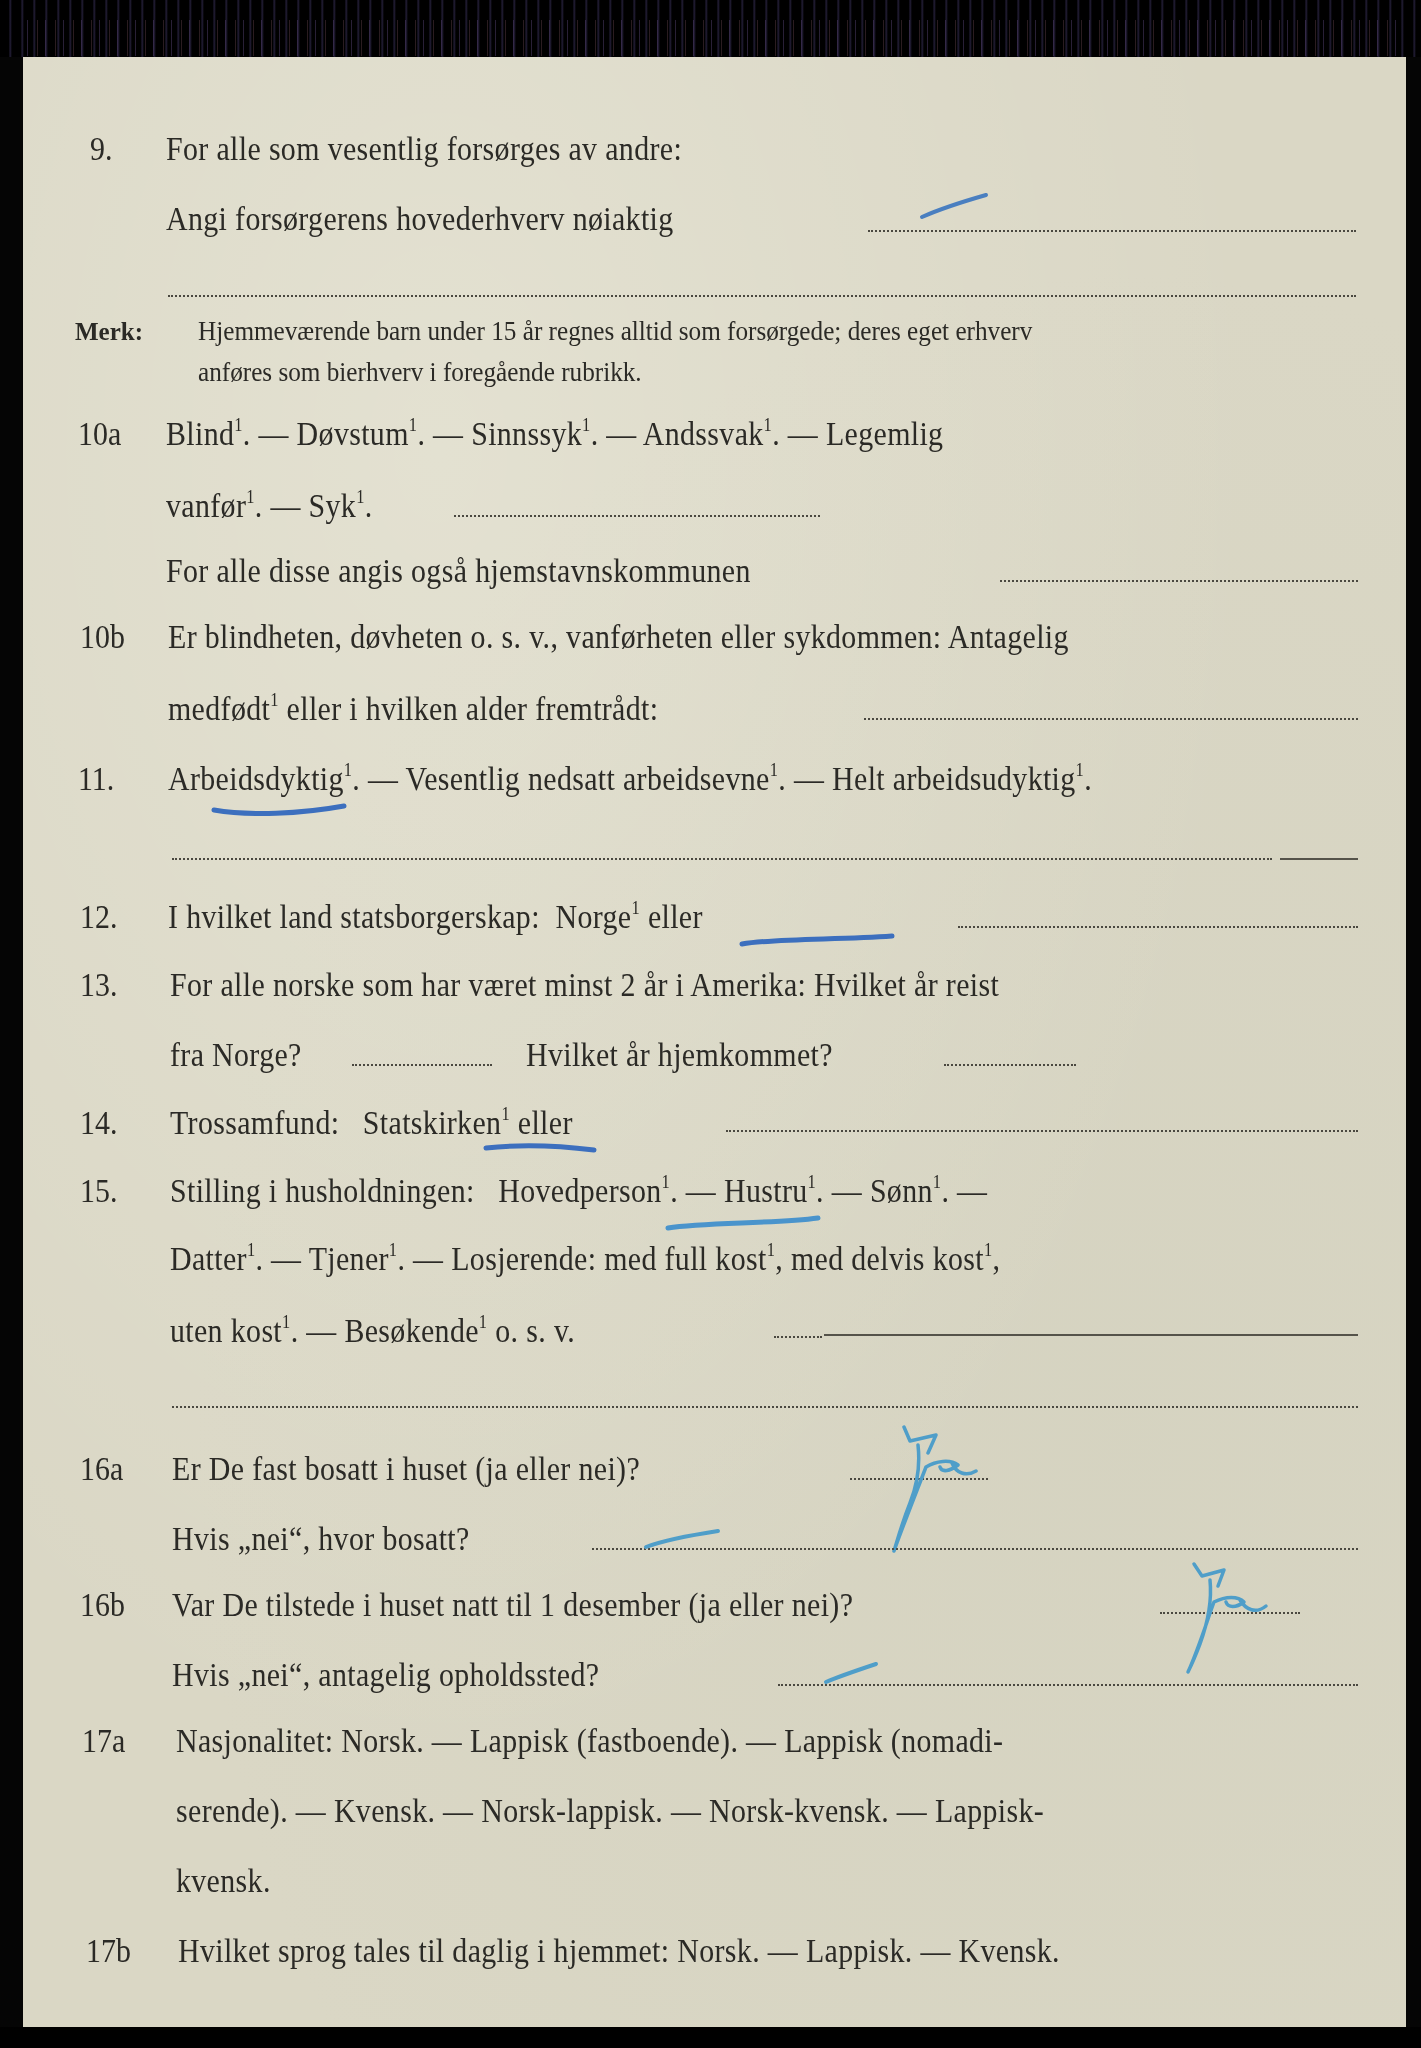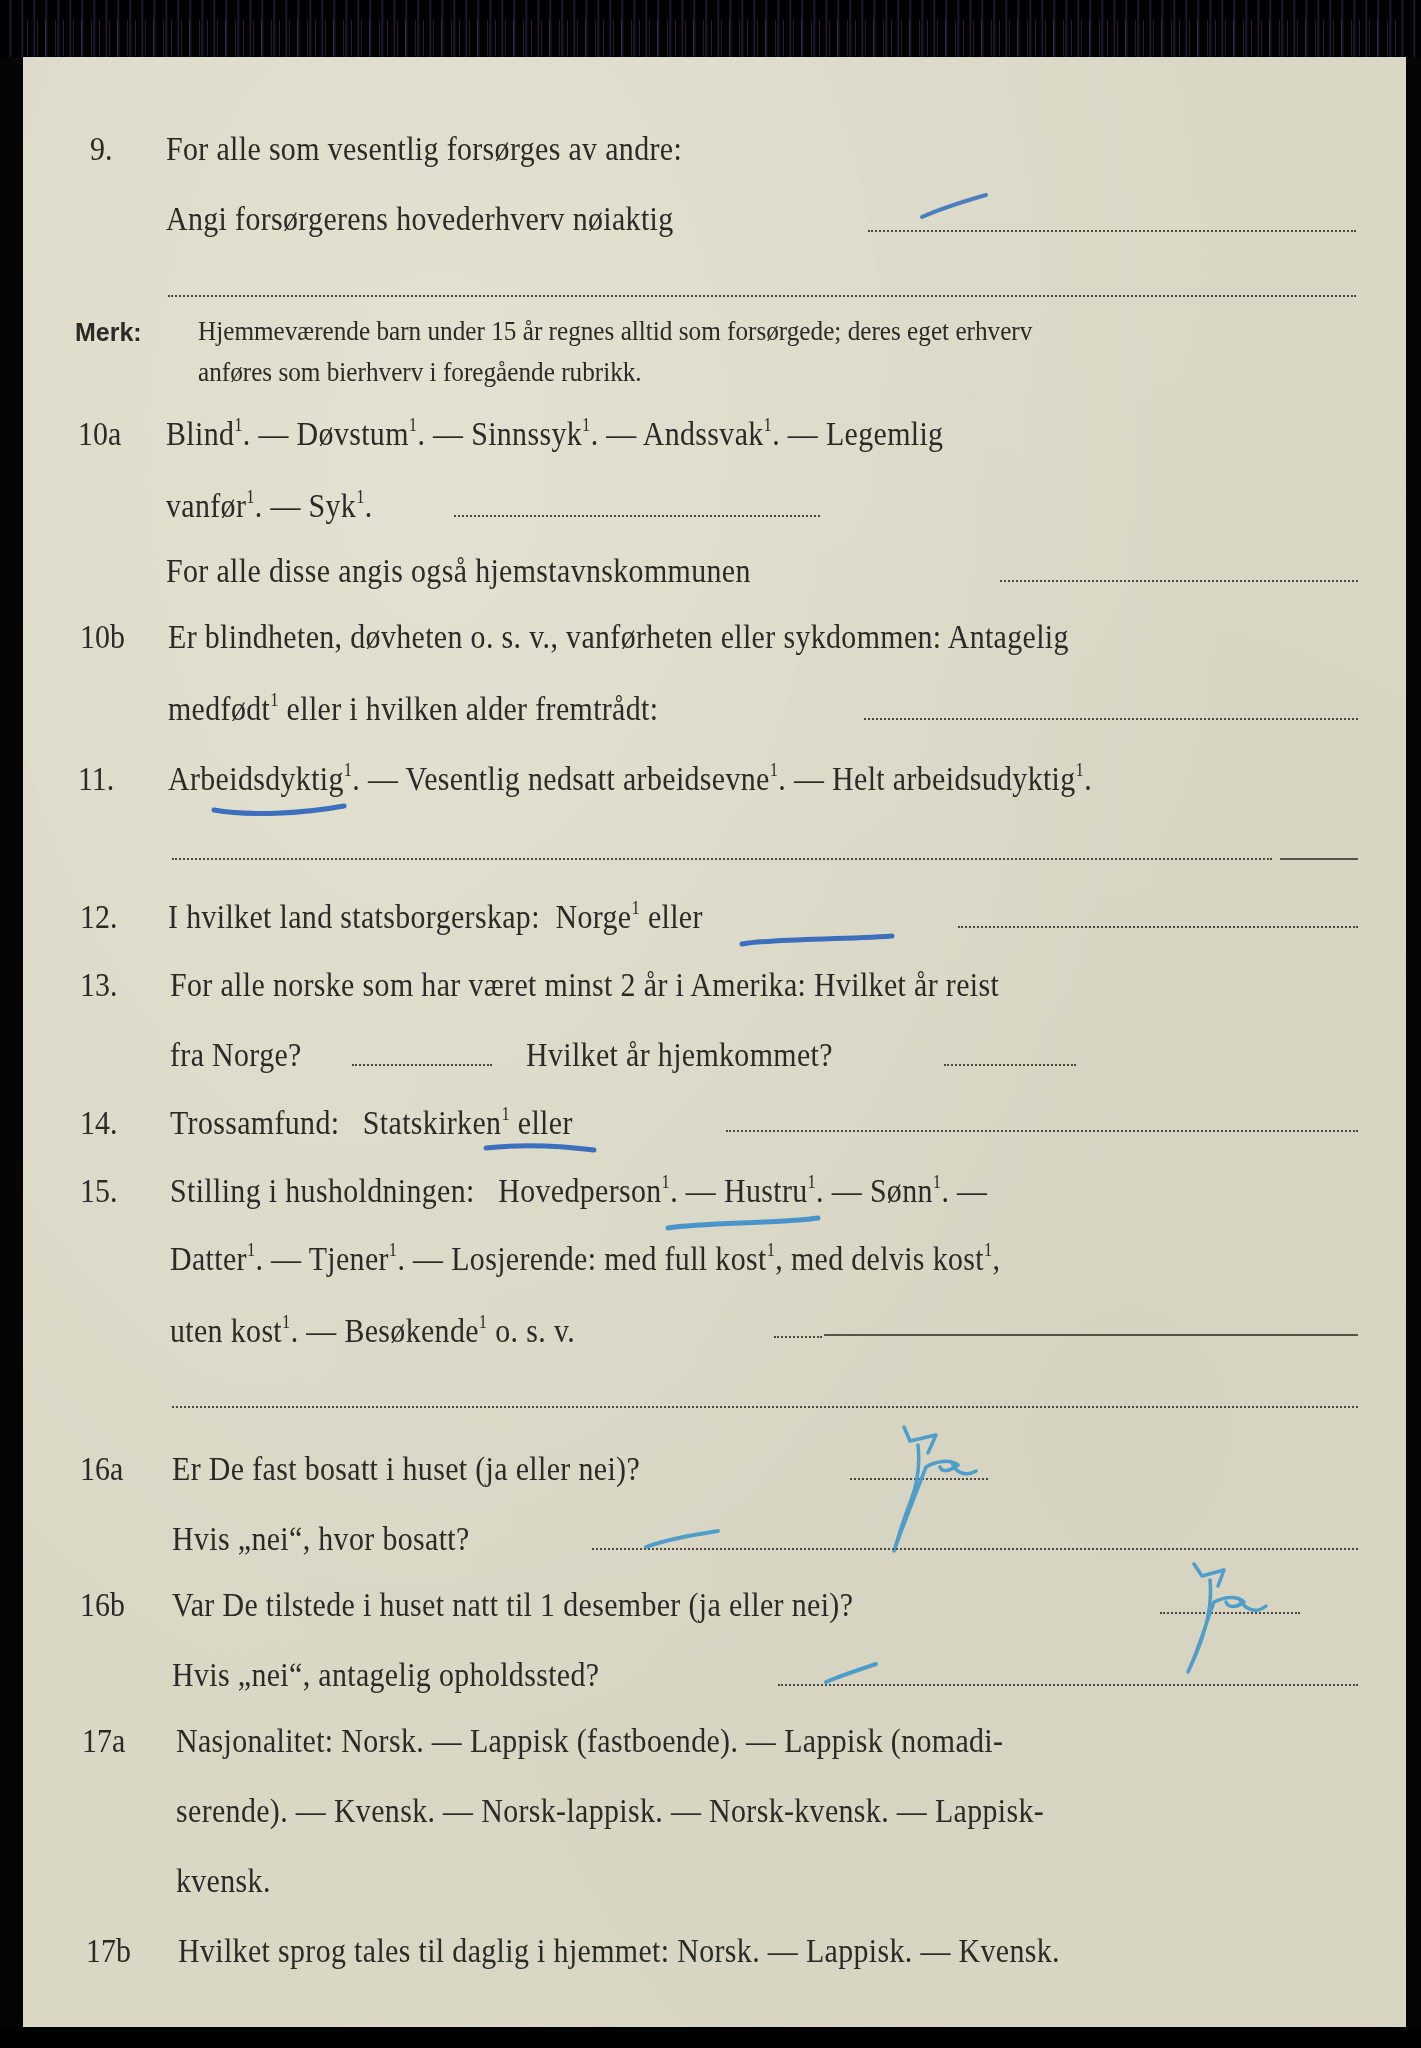--- a/index.html
+++ b/index.html
@@ -9,21 +9,21 @@
   .topstrip-band { position:absolute; left:20px; top:20px; width:1385px; height:36px;
     background-image: repeating-linear-gradient(90deg, transparent 0 7px, rgba(90,70,120,0.45) 7px 8px, transparent 8px 17px, rgba(120,80,90,0.35) 17px 18px);
   }
   .paper { position:absolute; left:23px; top:57px; width:1383px; height:1970px; background:#dad7c5;
     background-image: radial-gradient(ellipse at 30% 20%, rgba(255,255,245,0.25), transparent 60%),
                       radial-gradient(ellipse at 80% 70%, rgba(200,200,180,0.25), transparent 60%); }
   .line { position:absolute; font-family:"Liberation Serif","DejaVu Serif",serif; color:#2b2a26; white-space:nowrap; }
   .main { font-size:34px; letter-spacing:0.4px; transform:scaleX(0.88); transform-origin:left center; }
   .small { font-size:28px; transform:scaleX(0.9); transform-origin:left center; }
   .num { position:absolute; font-family:"Liberation Serif","DejaVu Serif",serif; color:#2b2a26; font-size:34px; transform:scaleX(0.88); transform-origin:left center; }
-  .merk { position:absolute; font-family:Liberation Sans, sans-serif; font-weight:bold; font-size:25px; color:#2b2a26; }
+  .merk { position:absolute; font-family:Liberation Serif, serif; font-weight:bold; font-size:25px; color:#2b2a26; }
   sup { font-size:0.55em; vertical-align:0.75em; line-height:0; }
   .dots { position:absolute; height:0; border-bottom:2px dotted #4a4840; }
   .solid { position:absolute; height:0; border-bottom:2px solid #55534a; }
   .ink { position:absolute; }
   .ink svg { overflow:visible; }
 </style>
 </head>
 <body>
 
 <div class="topstrip">

